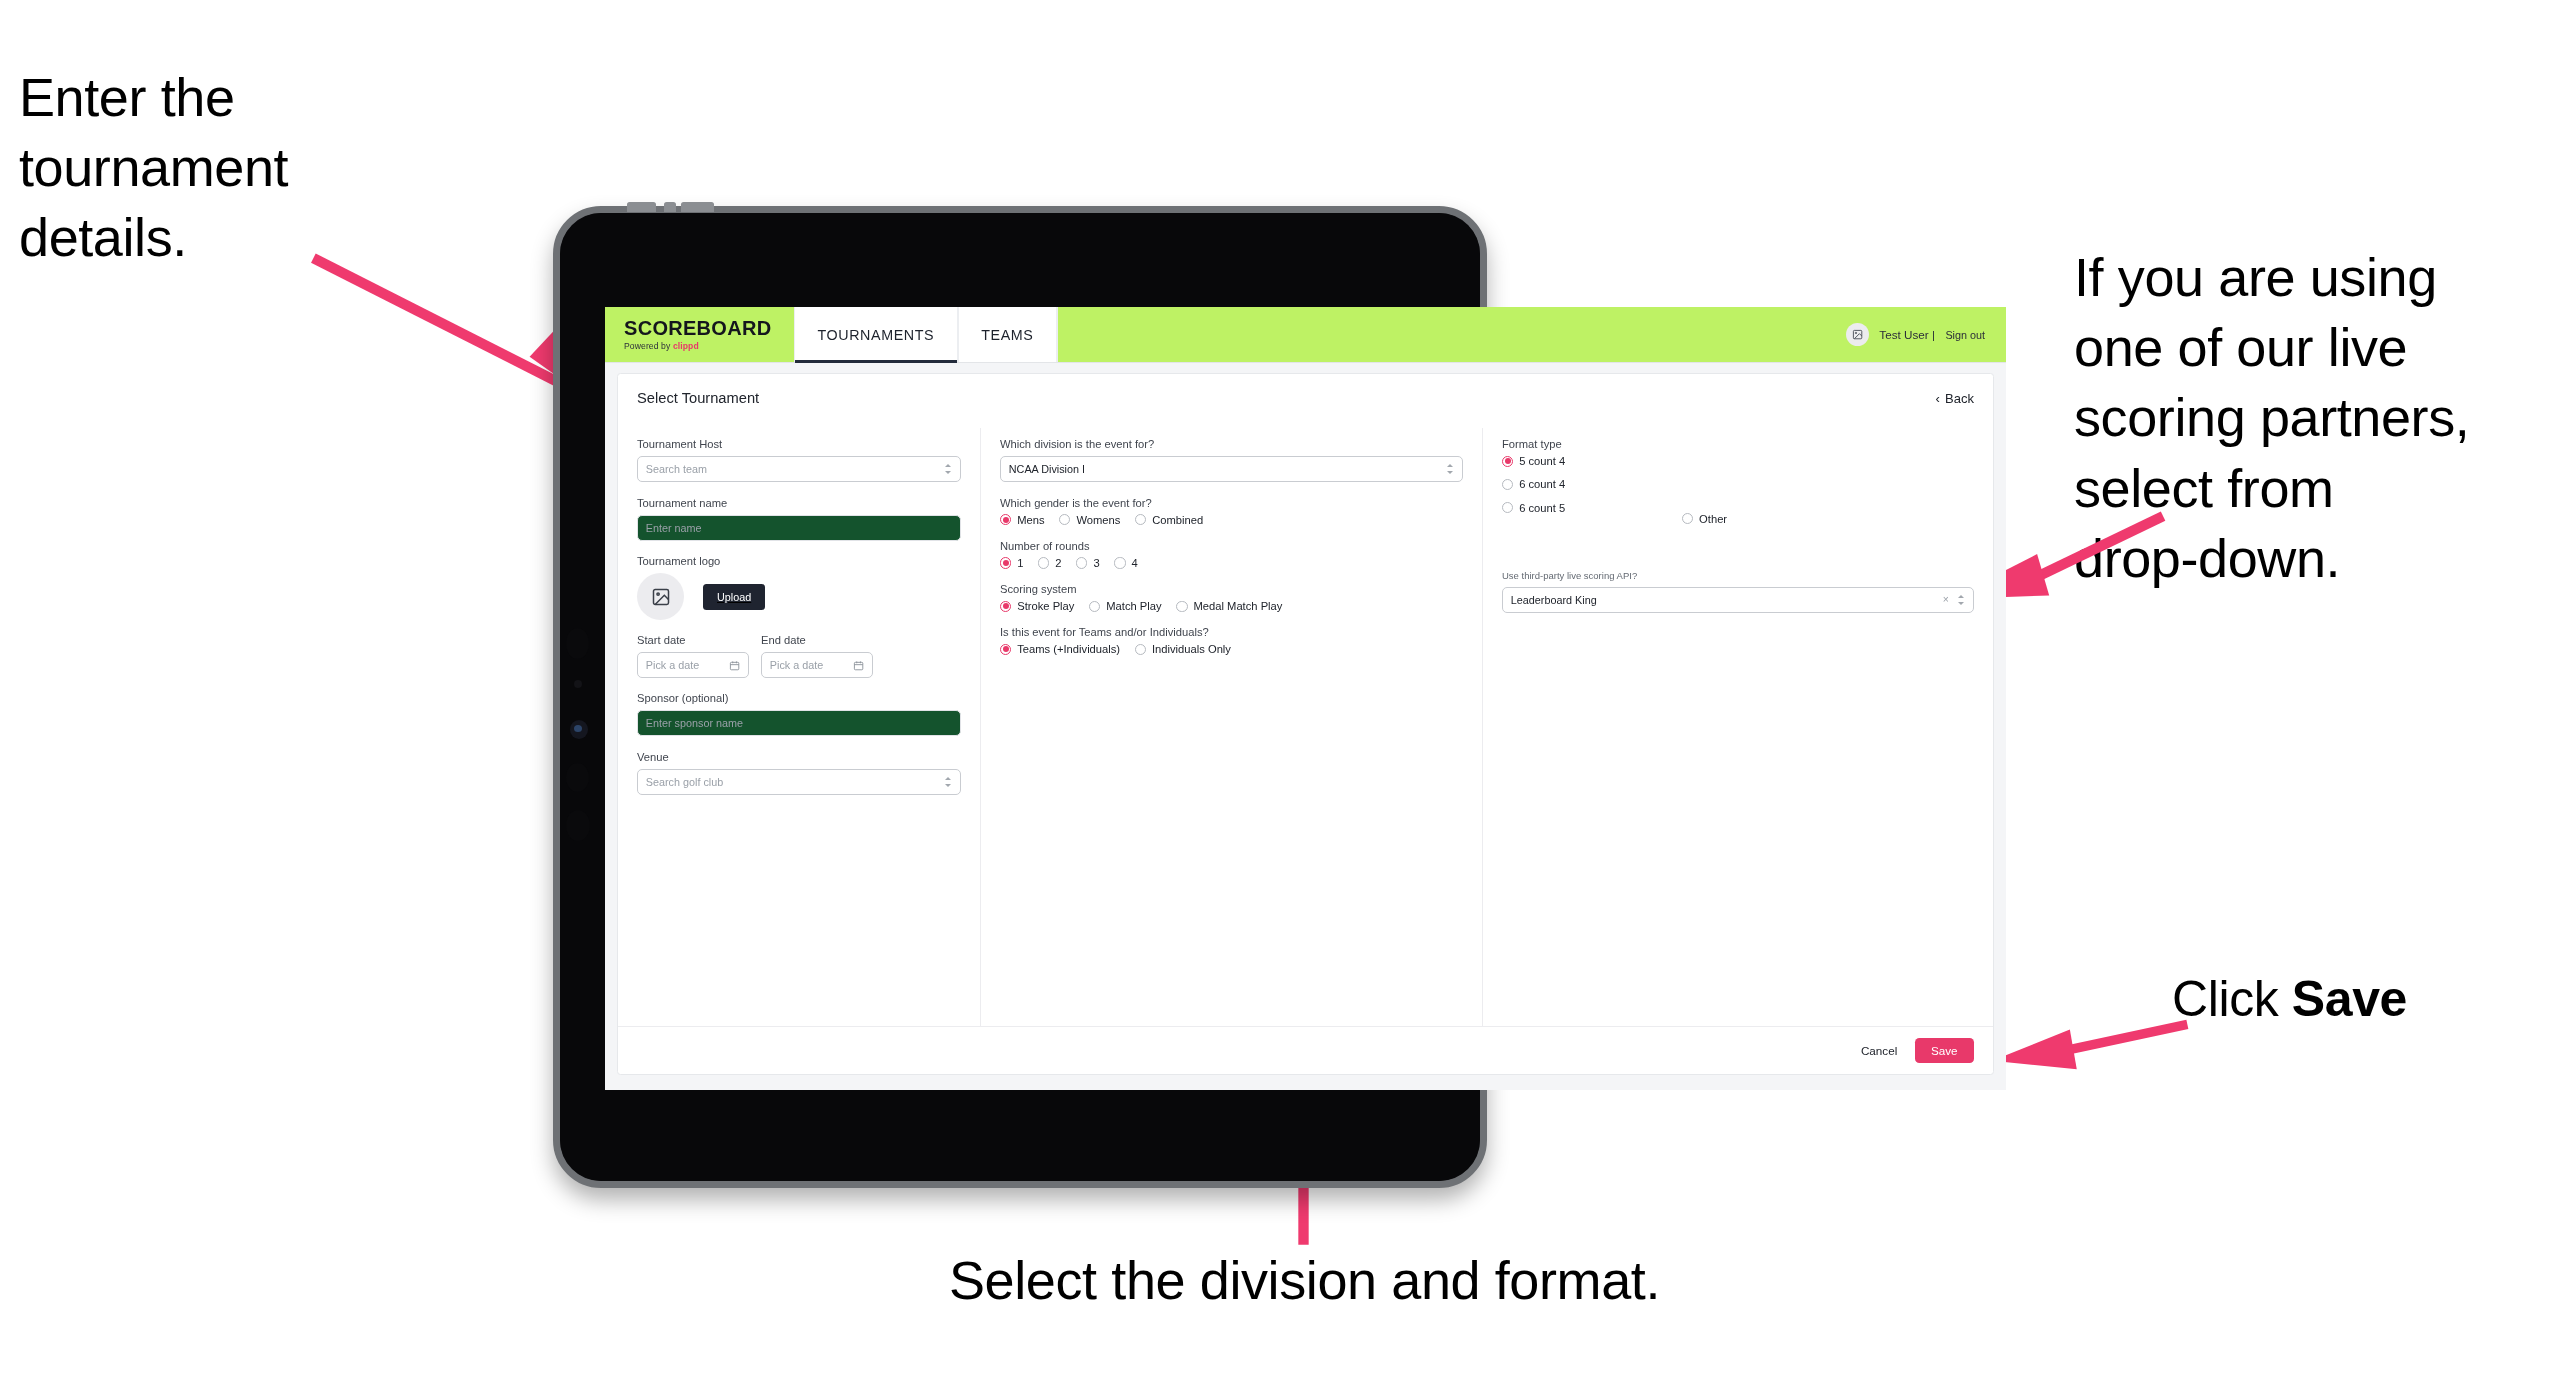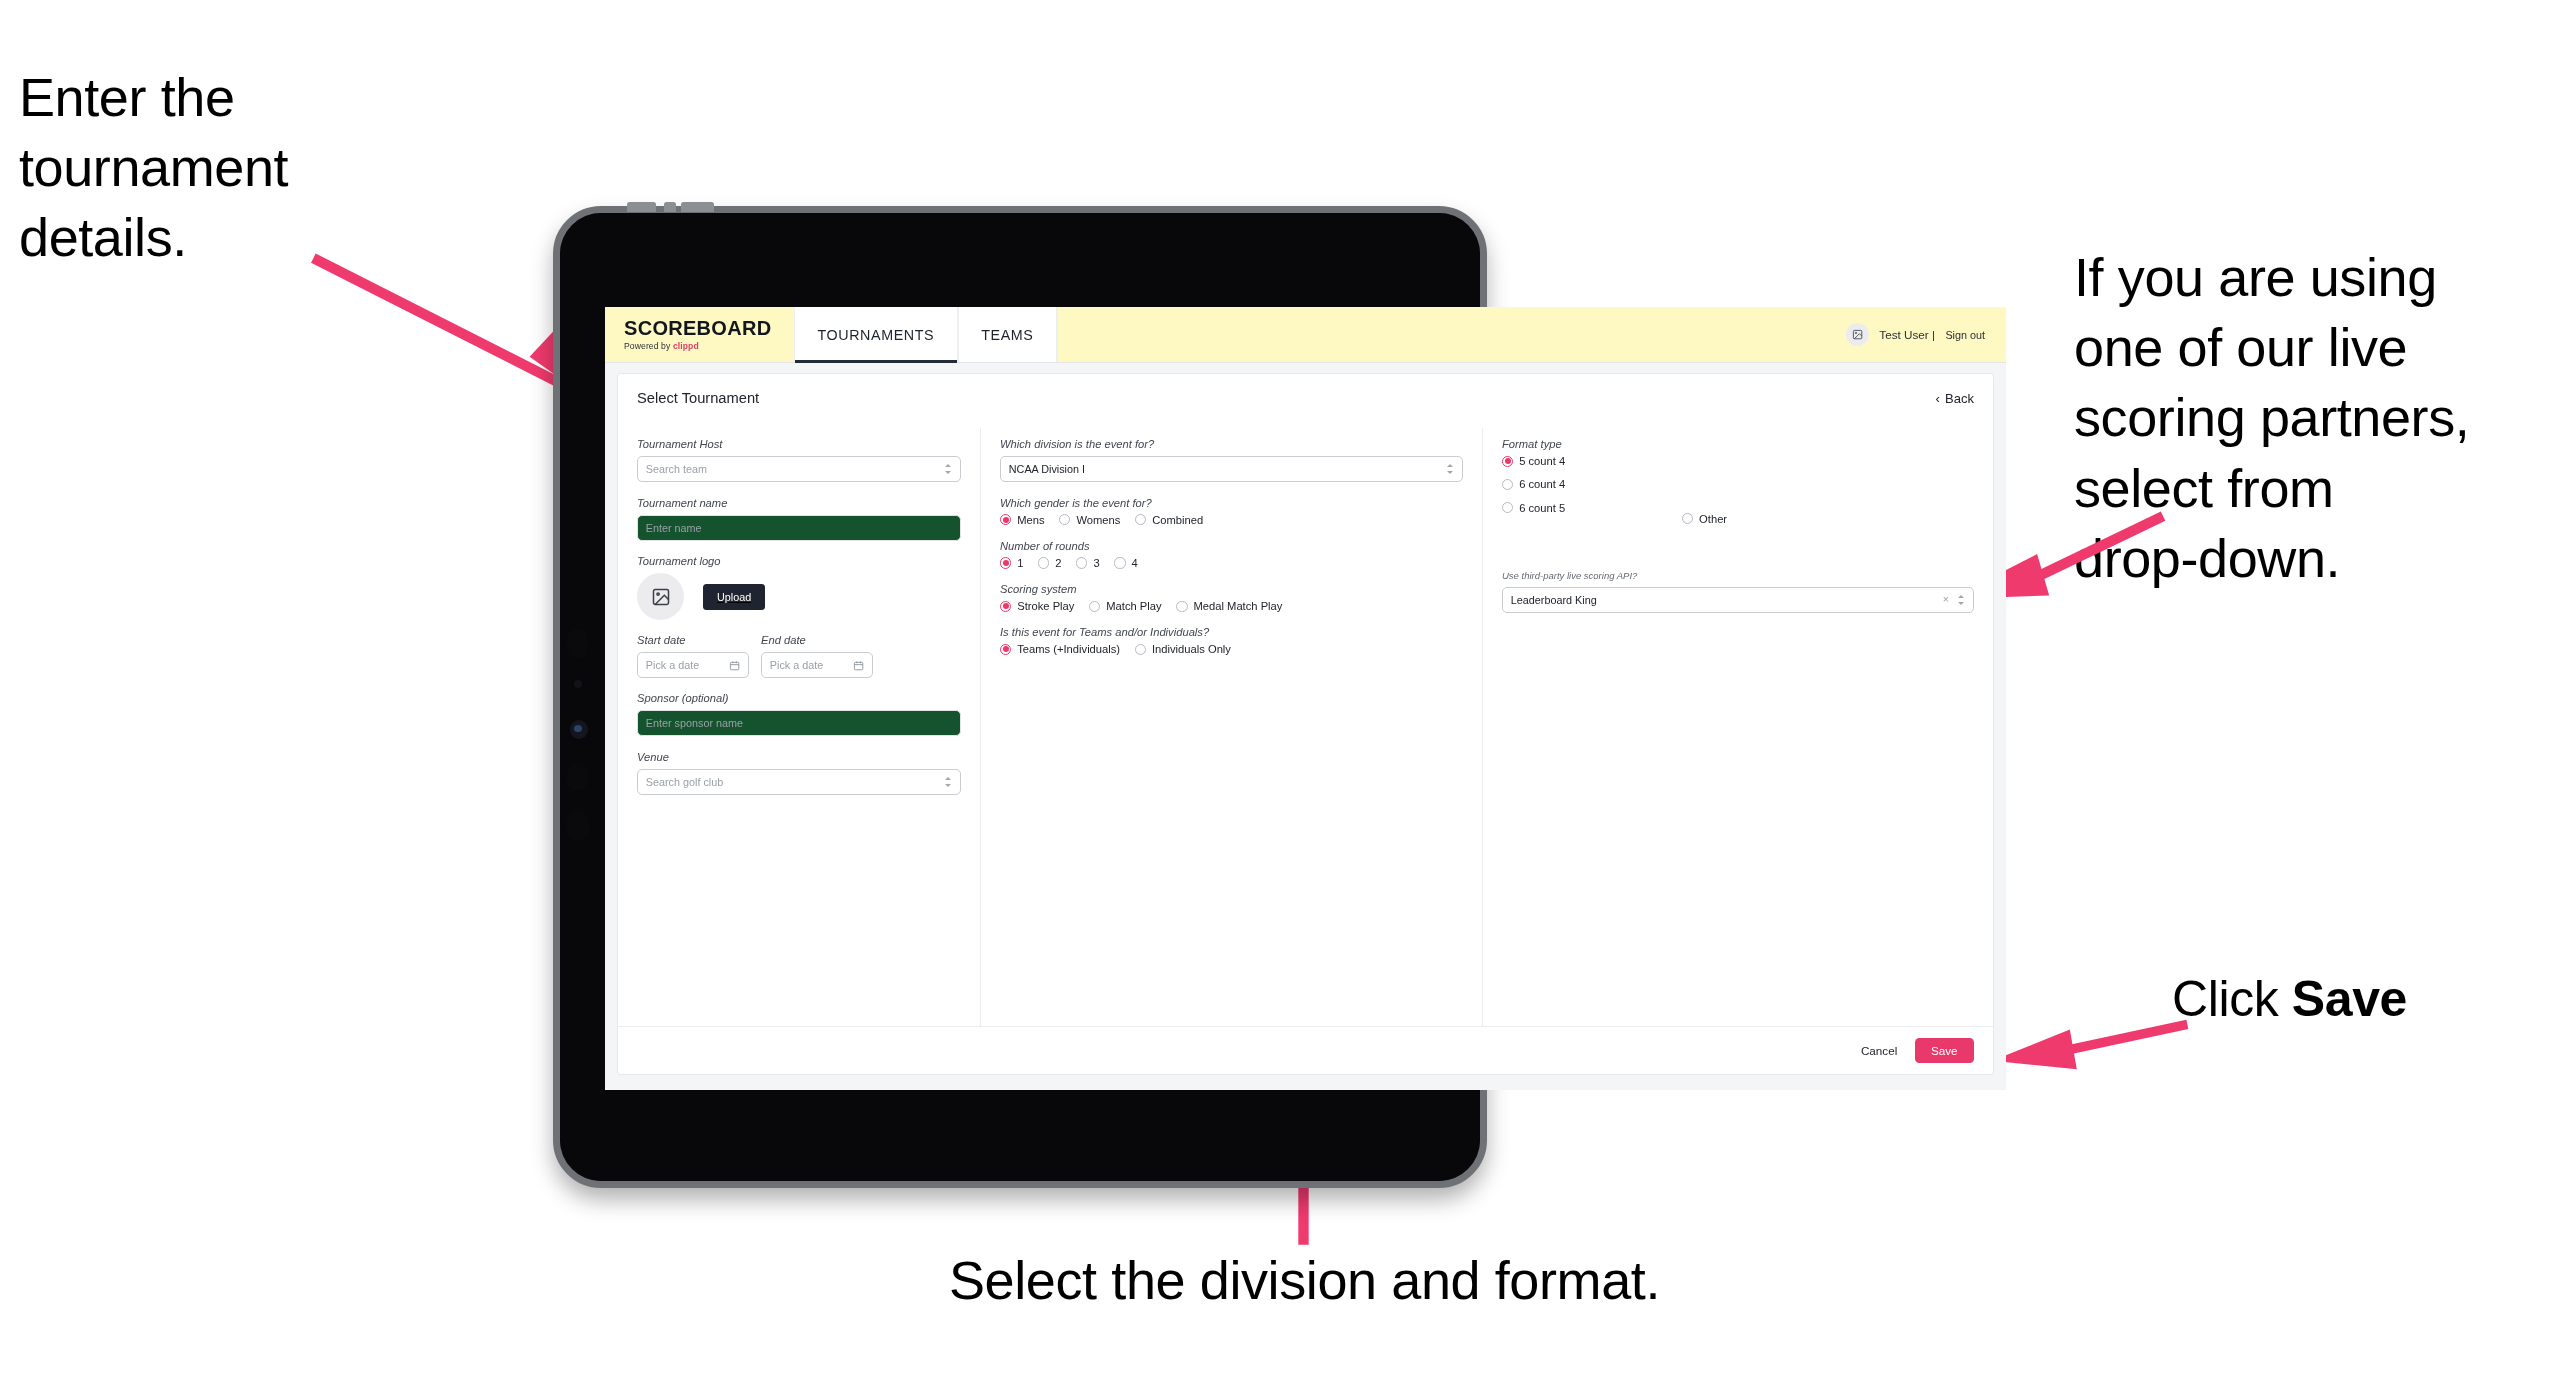--- a/index.html
+++ b/index.html
@@ -61,21 +61,21 @@
   #screen {
     position: absolute;
     left: 605px; top: 307px;
     width: 1401px; height: 783px;
     background: #f4f5f7;
     overflow: hidden;
   }
 
   
   #appbar {
-    height: 56px; background: #fef9c3;
+    height: 56px; background: #bef264;
     display: flex; align-items: stretch;
     border-bottom: 0.9px solid #e3e5e8;
     position: relative;
   }
   #brand { display:flex; flex-direction:column; justify-content:center; padding: 0 22.5px 0 19px; }
   #brand .word {
     font-family: "Liberation Sans", sans-serif;
     font-weight: 700; font-size: 20px; letter-spacing: 0.3px;
     color: #14161d; line-height: 1;
   }
@@ -115,21 +115,21 @@
   #card-title { font-size: 14.7px; color:#20242c; }
   #back-link { font-size: 13px; color:#20242c; cursor:pointer; display:flex; align-items:center; gap:5.2px;}
   #back-link .chev { font-size: 13px; color:#20242c; }
 
   #columns { flex:1; display:flex; padding: 5.2px 0 0 0; }
   .col { padding: 10.4px 19px 0 19px; }
   .col.c1 { width: 363px; border-right:0.9px solid #ececef; }
   .col.c2 { width: 502px; border-right:0.9px solid #ececef; }
   .col.c3 { flex:1; }
 
-  .flabel { font-size: 11.2px; color:#40454e; margin-bottom: 6px; font-style: italic; }
+  .flabel { font-size: 11.2px; color:#40454e; margin-bottom: 6px; }
   .flabel.tight { margin-bottom: 5.2px; }
   .fgroup { margin-bottom: 14.7px; }
 
   .inp {
     height: 26px; border:0.9px solid #c9ccd1; border-radius:5px;
     background:#fff; display:flex; align-items:center; padding: 0 7.8px;
     font-size: 10.8px; color:#9aa0a8; position:relative; cursor:text;
   }
   .inp.filled { color:#20242c; }
   .inp.soft { border-color:#e1e3e7; background:#14532d; }

